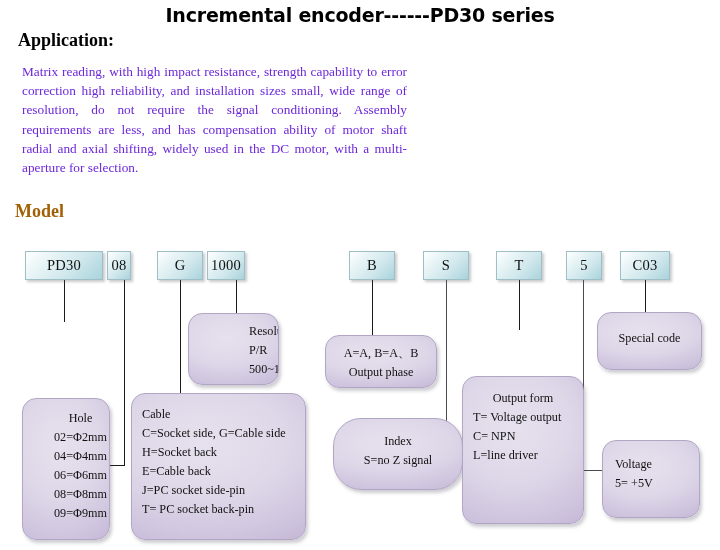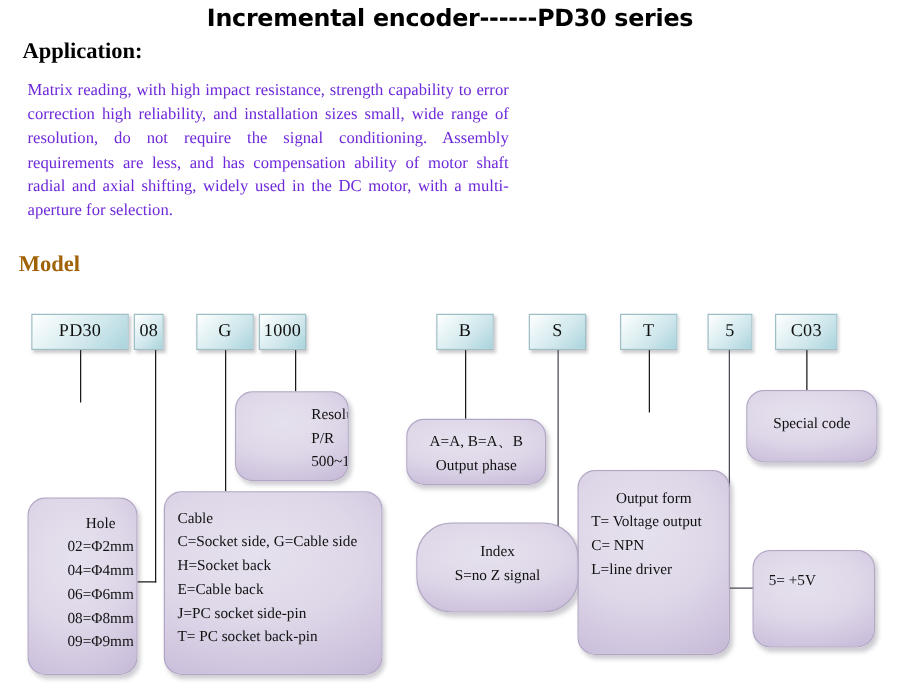--- a/index.html
+++ b/index.html
@@ -219,17 +219,18 @@
   </div>
 
   <div class="desc-box" style="left:597px; top:312px; width:105px; height:58px;">
     <div class="desc-inner center" style="padding:16px 0 0 0;">
       <div class="desc-line">Special code</div>
     </div>
   </div>
 
   <div class="desc-box" style="left:602px; top:440px; width:98px; height:78px;">
     <div class="desc-inner left" style="padding:14px 0 0 12px;">
+      <div class="desc-line">Voltage</div>
       <div class="desc-line">5= +5V</div>
     </div>
   </div>
 
 </div>
 
 </body></html>

